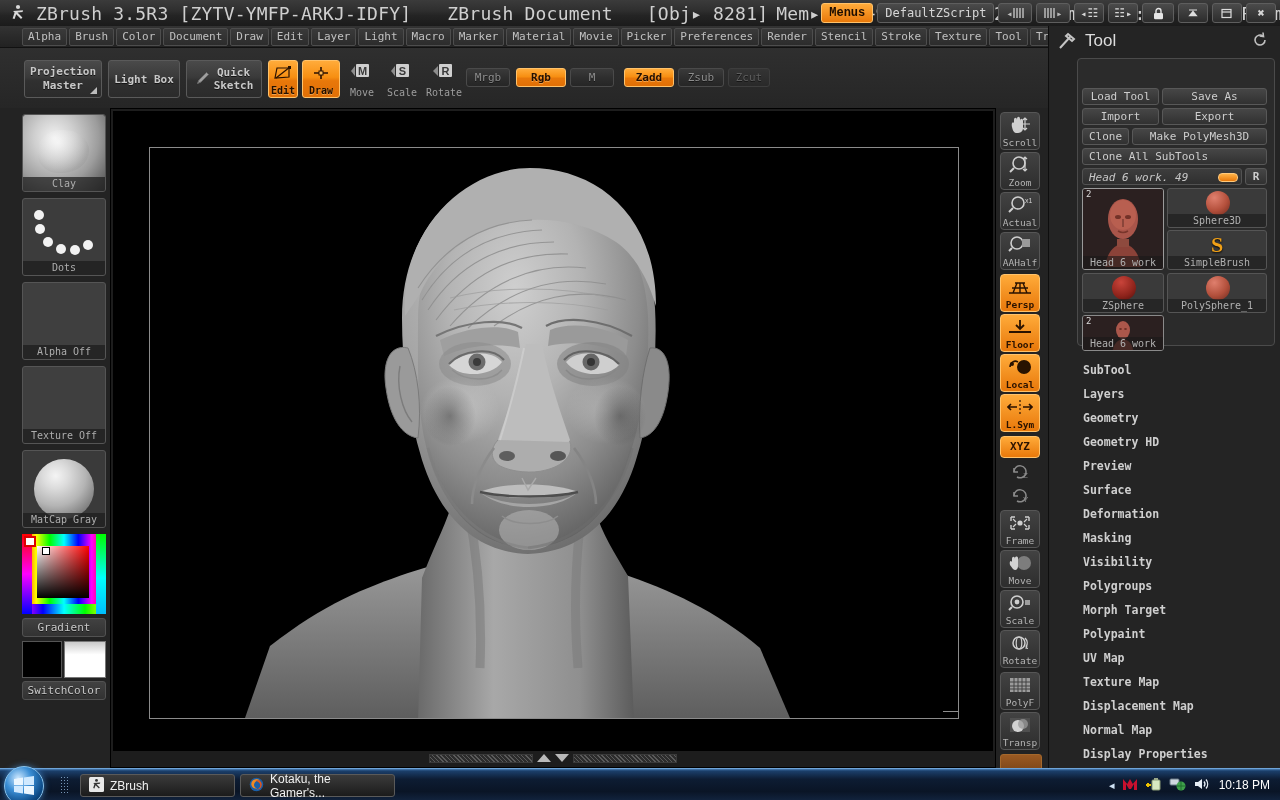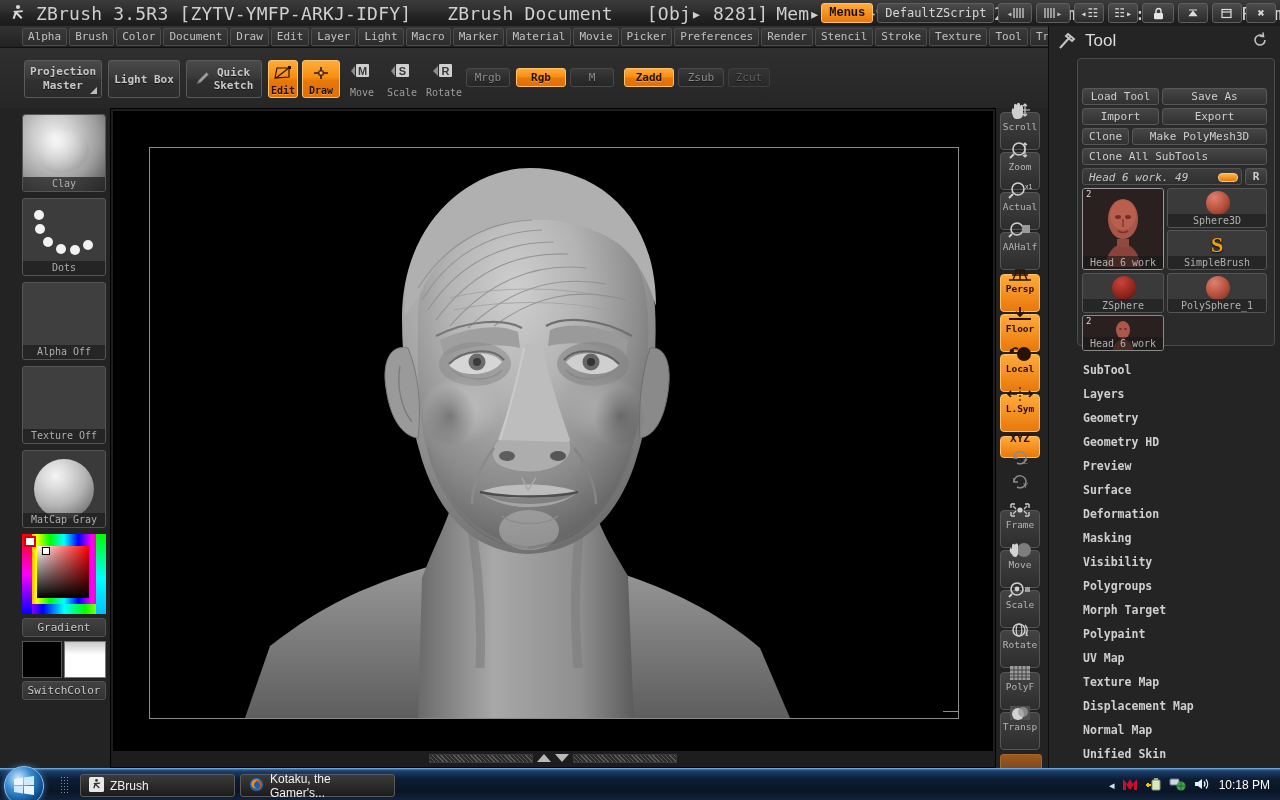--- a/index.html
+++ b/index.html
@@ -68,21 +68,21 @@
 
   
   #leftshelf{position:absolute;left:0;top:108px;width:110px;height:660px;background:#232323;}
   .lslot{position:absolute;left:22px;width:84px;border:1px solid #555;border-radius:3px;
      background:#3c3c3c;box-sizing:border-box;overflow:hidden;}
   .lslot .cap{position:absolute;left:0;right:0;bottom:0;height:14px;line-height:14px;
      text-align:center;font-size:10px;color:#adadad;background:rgba(28,28,28,.72);}
   
   #rightshelf{position:absolute;left:996px;top:108px;width:52px;height:660px;background:#232323;}
   .rbtn{position:absolute;left:4px;width:40px;height:38px;border-radius:4px;box-sizing:border-box;
-     display:flex;flex-direction:column;align-items:center;justify-content:flex-end;padding-bottom:17px;
+     display:flex;flex-direction:column;align-items:center;justify-content:flex-end;padding-bottom:1px;
      background:linear-gradient(180deg,#424242,#2d2d2d);border:1px solid #565656;color:#b4b4b4;font-size:9.5px;}
   .rbtn.on{background:linear-gradient(180deg,#ffab3a,#e8780a);border-color:#ffc26a;color:#2a1200;font-weight:bold;}
   .rbtn.plain{background:none;border:none;}
   .rbtn .gi{flex:1;display:flex;align-items:center;justify-content:center;width:100%;}
 
   
   #canvaswrap{position:absolute;left:110px;top:108px;width:886px;height:660px;background:#1d1d1d;
      border:1px solid #000;box-sizing:border-box;}
   #canvas{position:absolute;left:2px;top:2px;width:880px;height:640px;background:#000;overflow:hidden;}
   #docrect{position:absolute;left:36px;top:36px;width:808px;height:570px;border:1px solid #8b8b8b;
@@ -774,20 +774,21 @@
       <div class="sub-item">Deformation</div>
       <div class="sub-item">Masking</div>
       <div class="sub-item">Visibility</div>
       <div class="sub-item">Polygroups</div>
       <div class="sub-item">Morph Target</div>
       <div class="sub-item">Polypaint</div>
       <div class="sub-item">UV Map</div>
       <div class="sub-item">Texture Map</div>
       <div class="sub-item">Displacement Map</div>
       <div class="sub-item">Normal Map</div>
+      <div class="sub-item">Display Properties</div>
       <div class="sub-item">Unified Skin</div>
     </div>
   </div>
 
   <div id="desktop">
     <div id="startorb">
       <svg width="22" height="22" viewBox="0 0 22 22" style="position:absolute;left:8px;top:8px;">
         <g>
           <path d="M1 4 L10 2.6 V10 H1 Z" fill="#eaf6ff"></path>
           <path d="M11 2.4 L21 1 V10 H11 Z" fill="#cfe9ff"></path>

